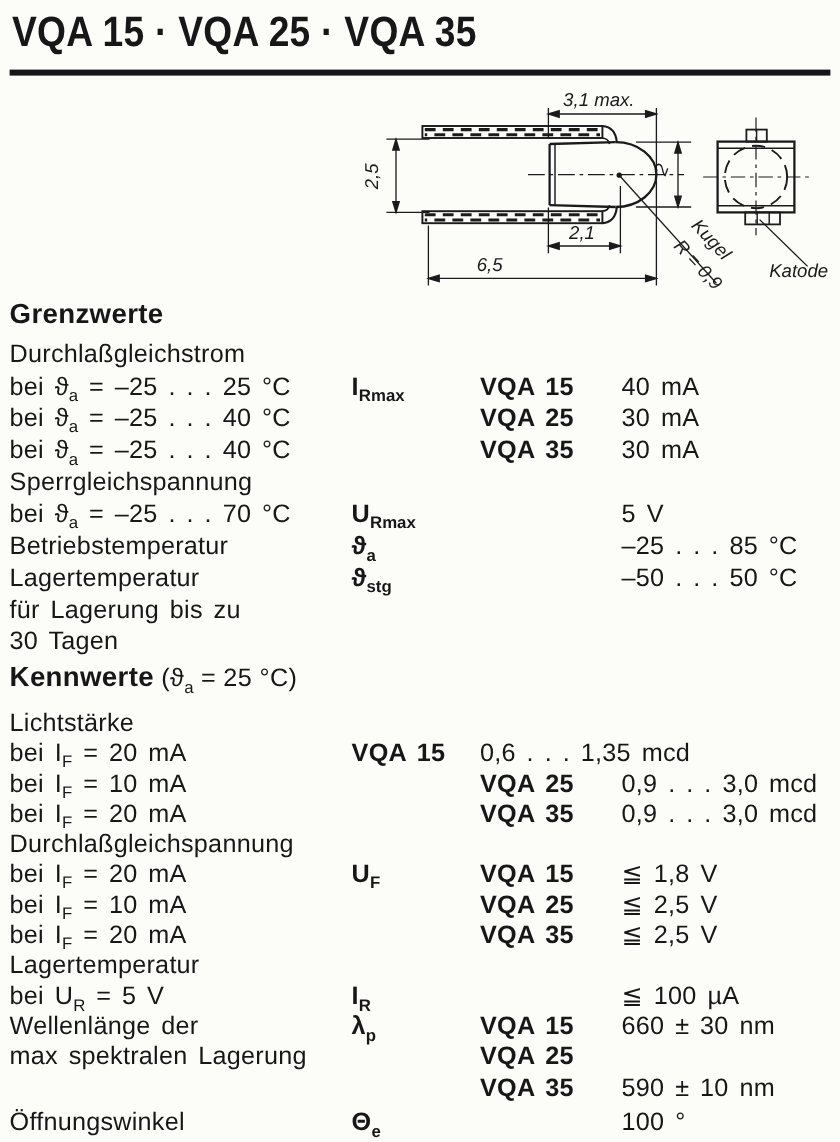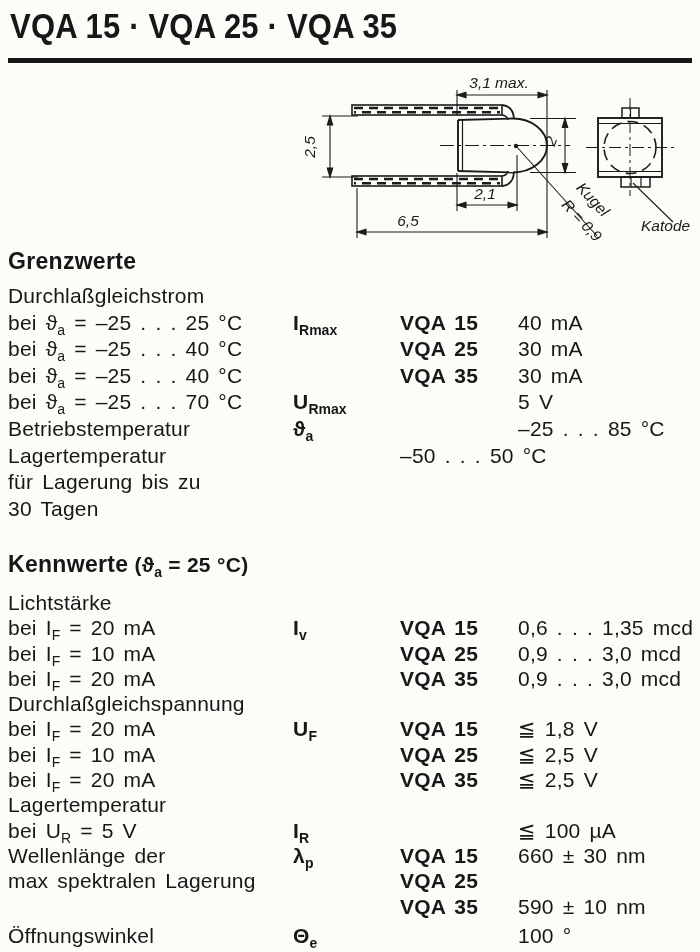--- a/index.html
+++ b/index.html
@@ -14,21 +14,21 @@
   #title{
     top:6px;left:10px;font-size:31px;font-weight:700;letter-spacing:.2px;
     transform:scaleY(1.14);transform-origin:top left;white-space:nowrap;
   }
   #rule{top:58px;left:8px;right:8px;height:5px;background:#161616;}
   
   #drawing{top:70px;left:300px;}
   #drawing text{fill:#1b1b1b;font-style:italic;font-size:15.5px;font-family:"Liberation Sans","DejaVu Sans",sans-serif;}
   
   .sect-head{left:0;width:700px;padding-left:8px;font-size:23px;font-weight:700;letter-spacing:.3px;}
-  .sect-head .cond{font-weight:700;font-size:21px;}
+  .sect-head .cond{font-weight:400;font-size:21px;}
   .rows{left:0;width:554px;}
   .row{
     display:grid;grid-template-columns:285px 107px 118px 1fr;
     align-items:baseline;padding:0 12px 0 8px;
     font-size:21px;letter-spacing:.2px;word-spacing:3px;white-space:nowrap;
   }
   #grenzwerte-rows .row{height:26.6px;line-height:26.6px;}
   #kennwerte-rows .row{height:25.3px;line-height:25.3px;}
   #kennwerte-rows .row.gap-above{margin-top:4px;}
   sub{font-size:14px;font-weight:inherit;letter-spacing:0;line-height:0;}
@@ -154,33 +154,40 @@
     <span class="c-type">VQA 25</span>
     <span class="c-val">30 mA</span>
   </div>
   <div class="row">
     <span class="c-label"><span>bei ϑ</span><sub>a</sub><span> = –25 . . . 40 °C</span></span>
     <span class="c-sym"><span></span><sub></sub></span>
     <span class="c-type">VQA 35</span>
     <span class="c-val">30 mA</span>
   </div>
   <div class="row">
+    <span class="c-label"><span>Sperrgleichspannung</span><sub></sub><span></span></span>
+    <span class="c-sym"><span></span><sub></sub></span>
+    <span class="c-type"></span>
+    <span class="c-val"></span>
+  </div>
+  <div class="row">
     <span class="c-label"><span>bei ϑ</span><sub>a</sub><span> = –25 . . . 70 °C</span></span>
     <span class="c-sym"><span>U</span><sub>Rmax</sub></span>
     <span class="c-type"></span>
     <span class="c-val">5 V</span>
   </div>
   <div class="row">
     <span class="c-label"><span>Betriebstemperatur</span><sub></sub><span></span></span>
     <span class="c-sym"><span>ϑ</span><sub>a</sub></span>
     <span class="c-type"></span>
     <span class="c-val">–25 . . . 85 °C</span>
   </div>
   <div class="row">
     <span class="c-label"><span>Lagertemperatur</span><sub></sub><span></span></span>
+    <span class="c-sym"><span>ϑ</span><sub>stg</sub></span>
     <span class="c-type"></span>
     <span class="c-val">–50 . . . 50 °C</span>
   </div>
   <div class="row">
     <span class="c-label"><span>für Lagerung bis zu</span><sub></sub><span></span></span>
     <span class="c-sym"><span></span><sub></sub></span>
     <span class="c-type"></span>
     <span class="c-val"></span>
   </div>
   <div class="row">
@@ -197,21 +204,20 @@
 
 <div class="abs rows" id="kennwerte-rows" style="top:590px">
   <div class="row">
     <span class="c-label"><span>Lichtstärke</span><sub></sub><span></span></span>
     <span class="c-sym"><span></span><sub></sub></span>
     <span class="c-type"></span>
     <span class="c-val"></span>
   </div>
   <div class="row">
     <span class="c-label"><span>bei I</span><sub>F</sub><span> = 20 mA</span></span>
-    <span class="c-sym"><span>I</span><sub>v</sub></span>
     <span class="c-type">VQA 15</span>
     <span class="c-val">0,6 . . . 1,35 mcd</span>
   </div>
   <div class="row">
     <span class="c-label"><span>bei I</span><sub>F</sub><span> = 10 mA</span></span>
     <span class="c-sym"><span></span><sub></sub></span>
     <span class="c-type">VQA 25</span>
     <span class="c-val">0,9 . . . 3,0 mcd</span>
   </div>
   <div class="row">

